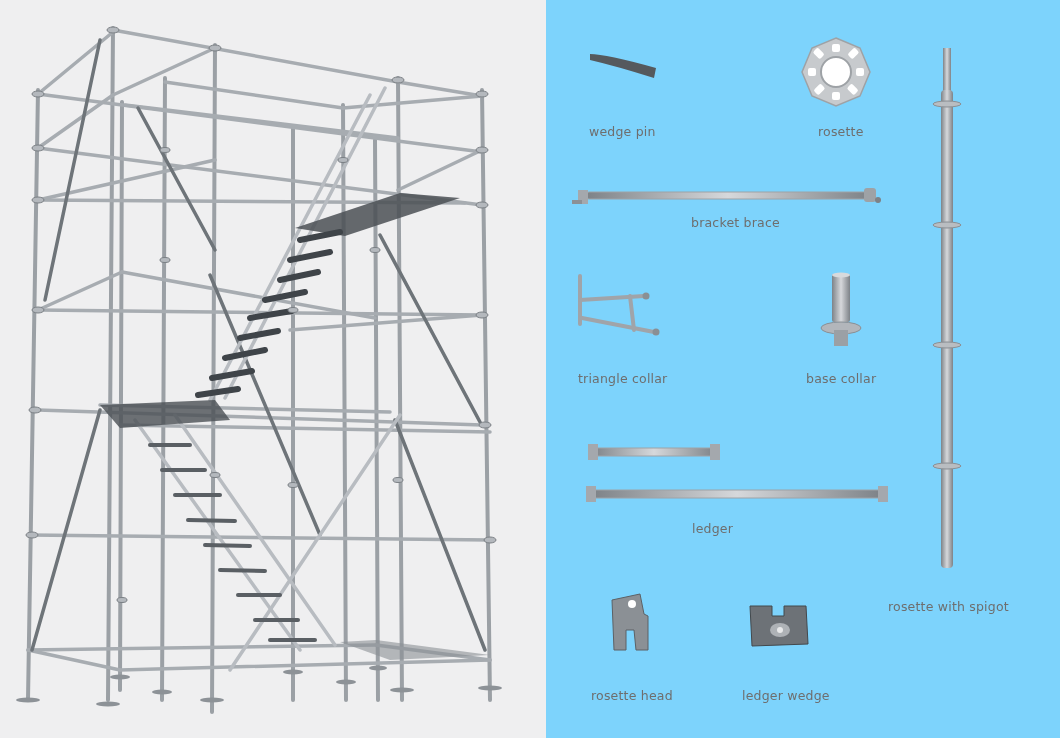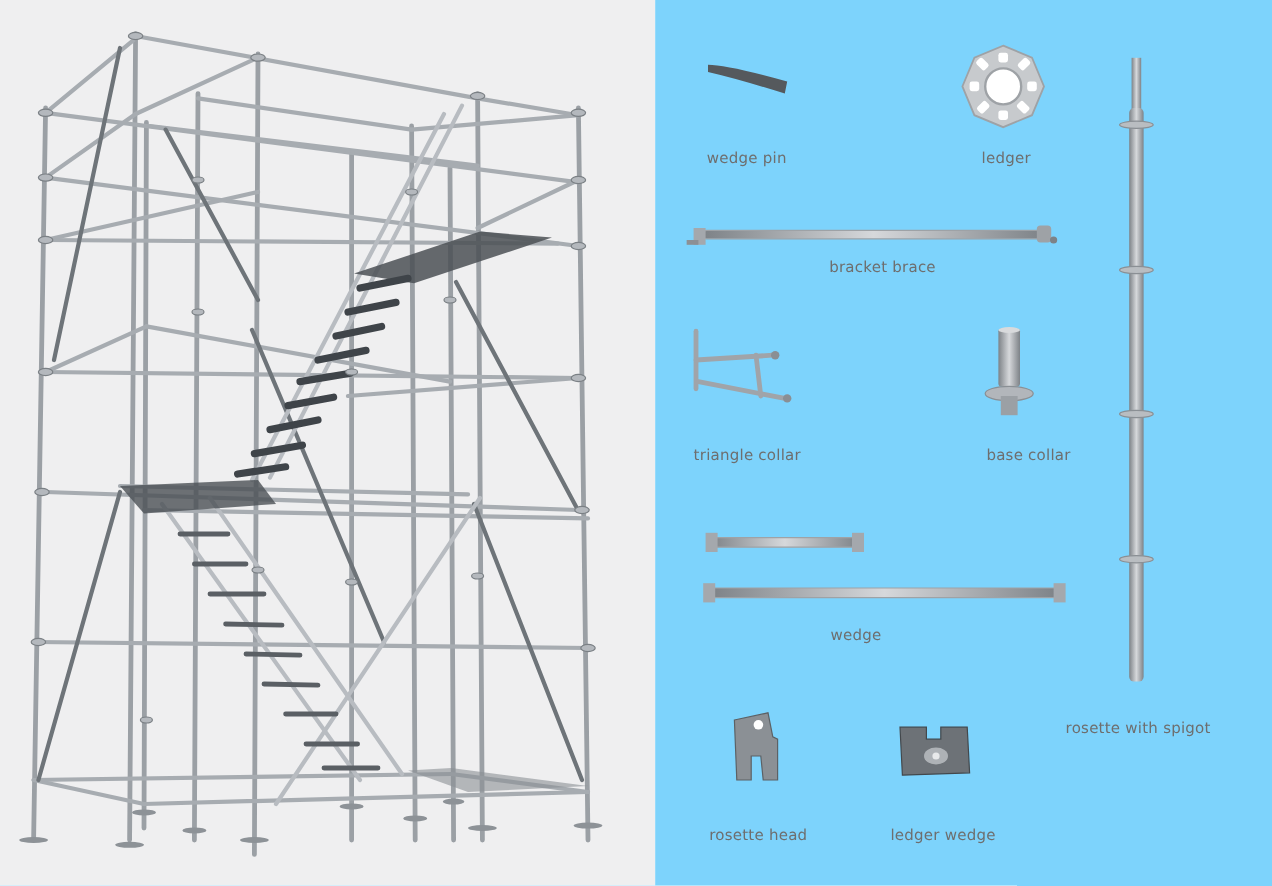--- a/index.html
+++ b/index.html
@@ -185,21 +185,21 @@
       <rect x="32" y="8" width="8" height="8" rx="2"></rect>
       <rect x="32" y="56" width="8" height="8" rx="2"></rect>
       <rect x="8" y="32" width="8" height="8" rx="2"></rect>
       <rect x="56" y="32" width="8" height="8" rx="2"></rect>
       <rect x="14" y="14" width="10" height="7" rx="2" transform="rotate(45 19 17)"></rect>
       <rect x="48" y="14" width="10" height="7" rx="2" transform="rotate(-45 53 17)"></rect>
       <rect x="14" y="50" width="10" height="7" rx="2" transform="rotate(-45 19 53)"></rect>
       <rect x="48" y="50" width="10" height="7" rx="2" transform="rotate(45 53 53)"></rect>
     </g>
   </svg>
-  <div class="part-label" style="left:272px;top:124px">ledger</div>
+  <div class="part-label" style="left:272px;top:124px">rosette</div>
 
   <svg class="part" style="left:26px;top:182px" width="312" height="30" viewBox="0 0 312 30">
     <rect x="14" y="10" width="284" height="7" rx="3" fill="url(#tube)" stroke="#9ea2a6" stroke-width="1"></rect>
     <rect x="6" y="8" width="10" height="14" fill="#a4a8ad"></rect>
     <rect x="0" y="18" width="10" height="4" fill="#8c9095"></rect>
     <rect x="292" y="6" width="12" height="14" rx="3" fill="#9ea2a6"></rect>
     <circle cx="306" cy="18" r="3" fill="#7d8287"></circle>
   </svg>
   <div class="part-label" style="left:145px;top:215px">bracket brace</div>
 
@@ -214,31 +214,31 @@
     <circle cx="82" cy="62" r="3.5" fill="#8a8f94"></circle>
   </svg>
   <div class="part-label" style="left:32px;top:371px">triangle collar</div>
 
   <svg class="part" style="left:270px;top:270px" width="50" height="84" viewBox="0 0 50 84">
     <rect x="16" y="4" width="18" height="48" rx="2" fill="url(#tube)"></rect>
     <ellipse cx="25" cy="58" rx="20" ry="6" fill="#b2b6bb" stroke="#8a8f94"></ellipse>
     <rect x="18" y="60" width="14" height="16" fill="#9ba0a5"></rect>
     <ellipse cx="25" cy="5" rx="9" ry="2.5" fill="#d8dadc"></ellipse>
   </svg>
-  <div class="part-label" style="left:276px;top:371px">base collar</div>
+  <div class="part-label" style="left:260px;top:371px">base collar</div>
 
   <svg class="part" style="left:38px;top:434px" width="306" height="76" viewBox="0 0 306 76">
     <rect x="8" y="14" width="124" height="8" rx="3" fill="url(#tube)" stroke="#9ea2a6"></rect>
     <rect x="4" y="10" width="10" height="16" fill="#a4a8ad"></rect>
     <rect x="126" y="10" width="10" height="16" fill="#a4a8ad"></rect>
     <rect x="8" y="56" width="290" height="8" rx="3" fill="url(#tube)" stroke="#9ea2a6"></rect>
     <rect x="2" y="52" width="10" height="16" fill="#a4a8ad"></rect>
     <rect x="294" y="52" width="10" height="16" fill="#a4a8ad"></rect>
   </svg>
-  <div class="part-label" style="left:146px;top:521px">wedge</div>
+  <div class="part-label" style="left:146px;top:521px">ledger</div>
 
   <svg class="part" style="left:58px;top:590px" width="50" height="64" viewBox="0 0 50 64">
     <path d="M8 10 L36 4 L40 24 L44 26 L44 60 L32 60 L30 40 L22 40 L22 60 L10 60 Z" fill="#8b9095" stroke="#5c6165"></path>
     <circle cx="28" cy="14" r="4" fill="#ffffff"></circle>
   </svg>
   <div class="part-label" style="left:45px;top:688px">rosette head</div>
 
   <svg class="part" style="left:198px;top:600px" width="70" height="52" viewBox="0 0 70 52">
     <path d="M6 6 L28 6 L28 16 L40 16 L40 6 L62 6 L64 44 L8 46 Z" fill="#6d7277" stroke="#43484c"></path>
     <ellipse cx="36" cy="30" rx="10" ry="7" fill="#aeb2b6"></ellipse>

